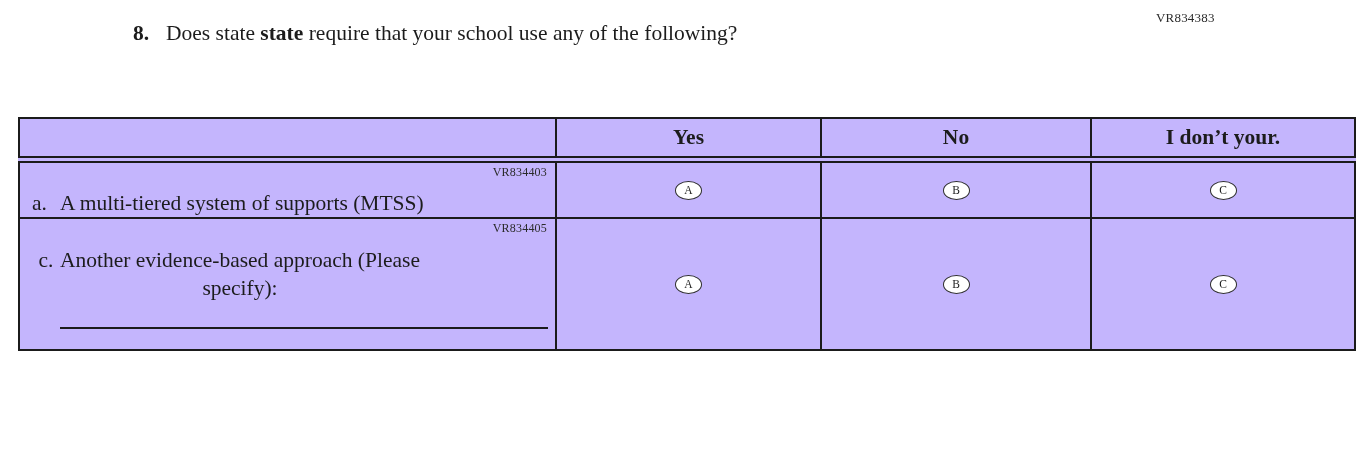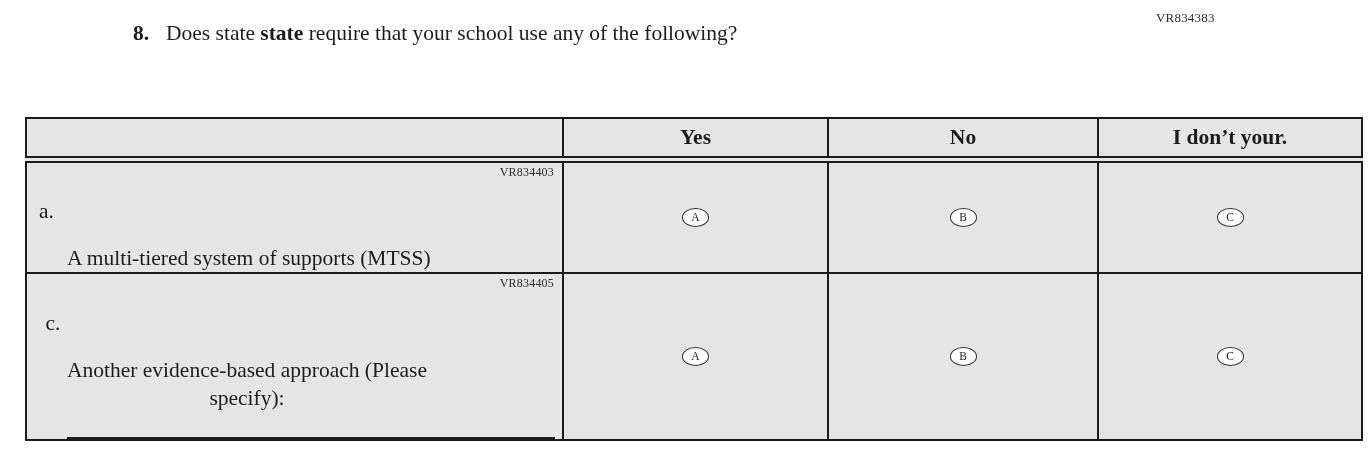--- a/index.html
+++ b/index.html
@@ -25,47 +25,47 @@
     display: flex; align-items: flex-start;
     font-size: 21.5px;
   }
   .qnum { font-weight: bold; width: 33px; flex: none; }
   .qline { white-space: nowrap; }
   .qline b { font-weight: bold; text-align: center; }
   .qline.instruction { margin-top: 14px; }
 
   
   table.grid {
-    position: absolute; left: 25px; top: 117px;
+    position: absolute; left: 18px; top: 117px;
     width: 1336px;
     border-collapse: collapse; table-layout: fixed;
-    background: #e5e5e5;
+    background: #c4b5fd;
   }
   table.grid th, table.grid td { border: 2px solid #1b1b1b; }
   table.grid thead th {
     height: 41px;
     font-size: 21.5px; font-weight: bold;
     text-align: center; vertical-align: middle;
     border-bottom: 7px double #1b1b1b;
   }
   td.label-cell {
     position: relative;
     vertical-align: top;
-    padding: 8px 8px 0 12px;
+    padding: 0 8px 0 12px;
   }
   .vr-code {
     position: absolute; top: 2px; right: 8px;
     font-size: 12px; color: #2b2b2b; letter-spacing: 0.2px;
   }
   .row-label {
     display: flex; align-items: flex-start;
     font-size: 21.5px; line-height: 1.32;
   }
   .row-label .marker { width: 28px; flex: none; }
-  .row-label .txt { white-space: pre-line; margin-top: 47px; }
+  .row-label .txt { white-space: pre-line; }
   tr.row-a td { height: 59px; }
   tr.row-b td { height: 81px; }
   tr.row-c td { height: 132px; text-align: center; }
   tr.row-a .row-label { margin-top: 26px; }
   tr.row-b .row-label { margin-top: 21px; }
   tr.row-c .row-label { margin-top: 27px; }
 
   .write-line {
     margin: 24px 0 0 28px;
     width: 488px; height: 0;

